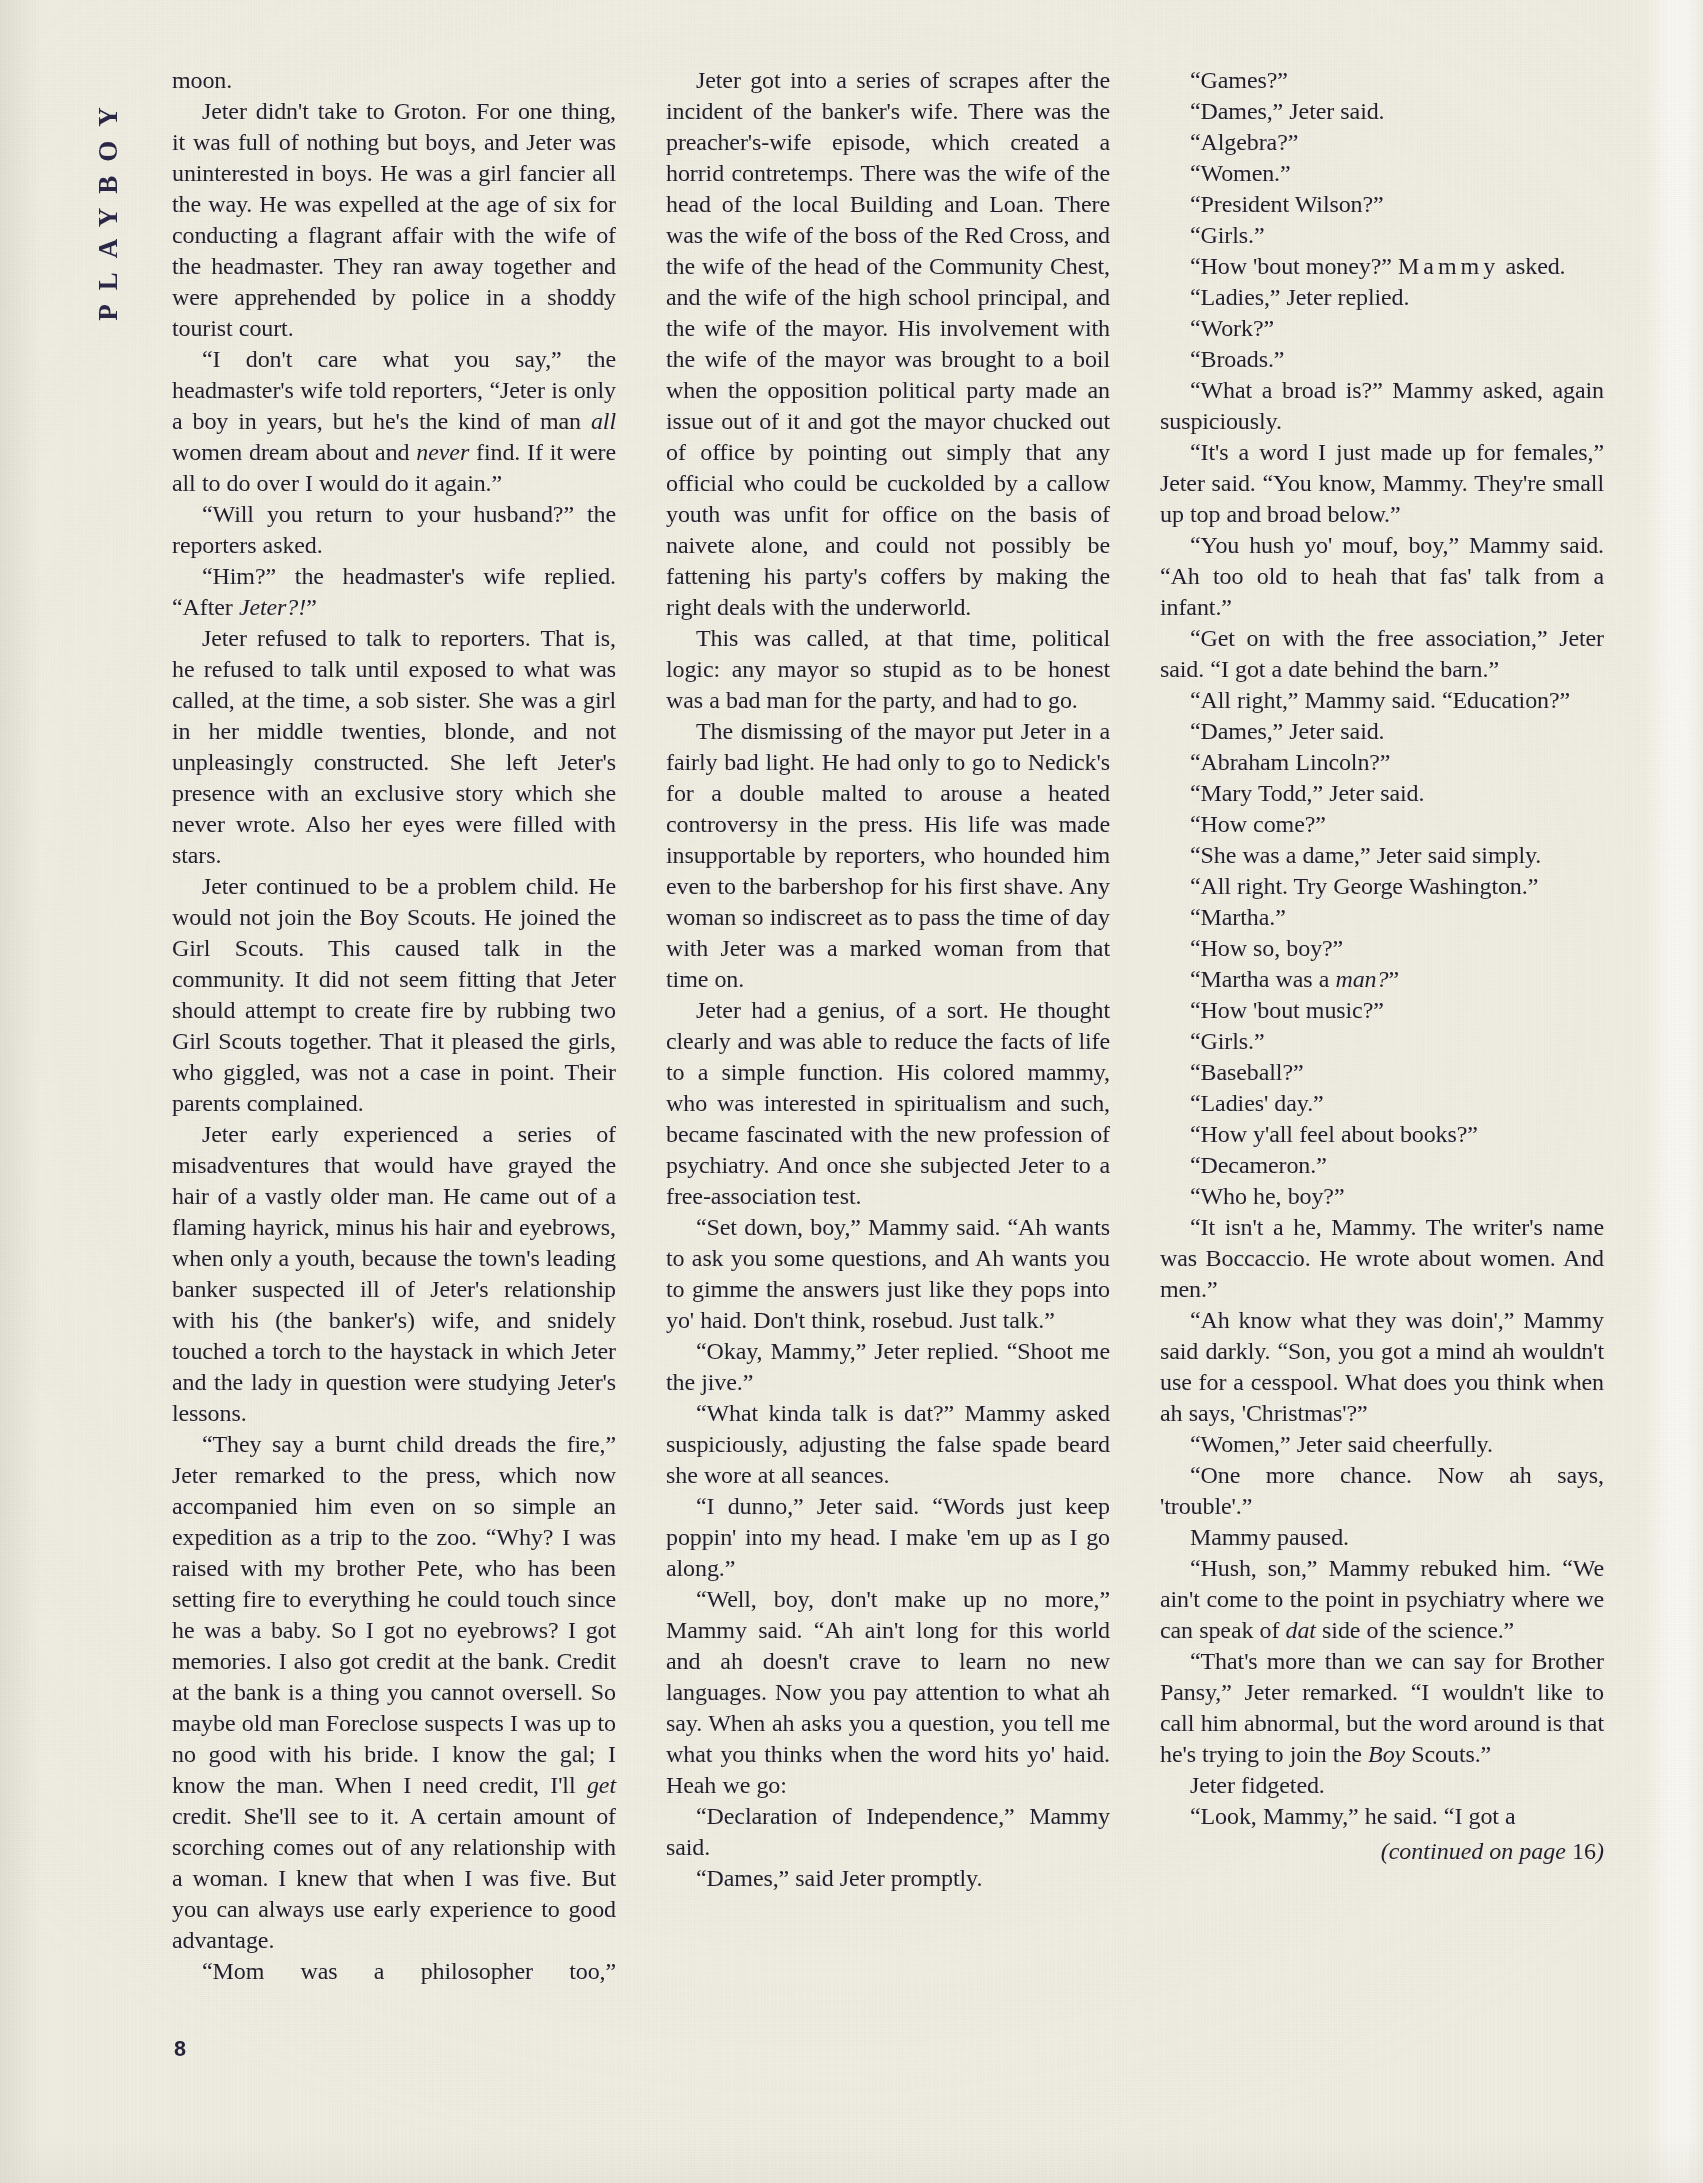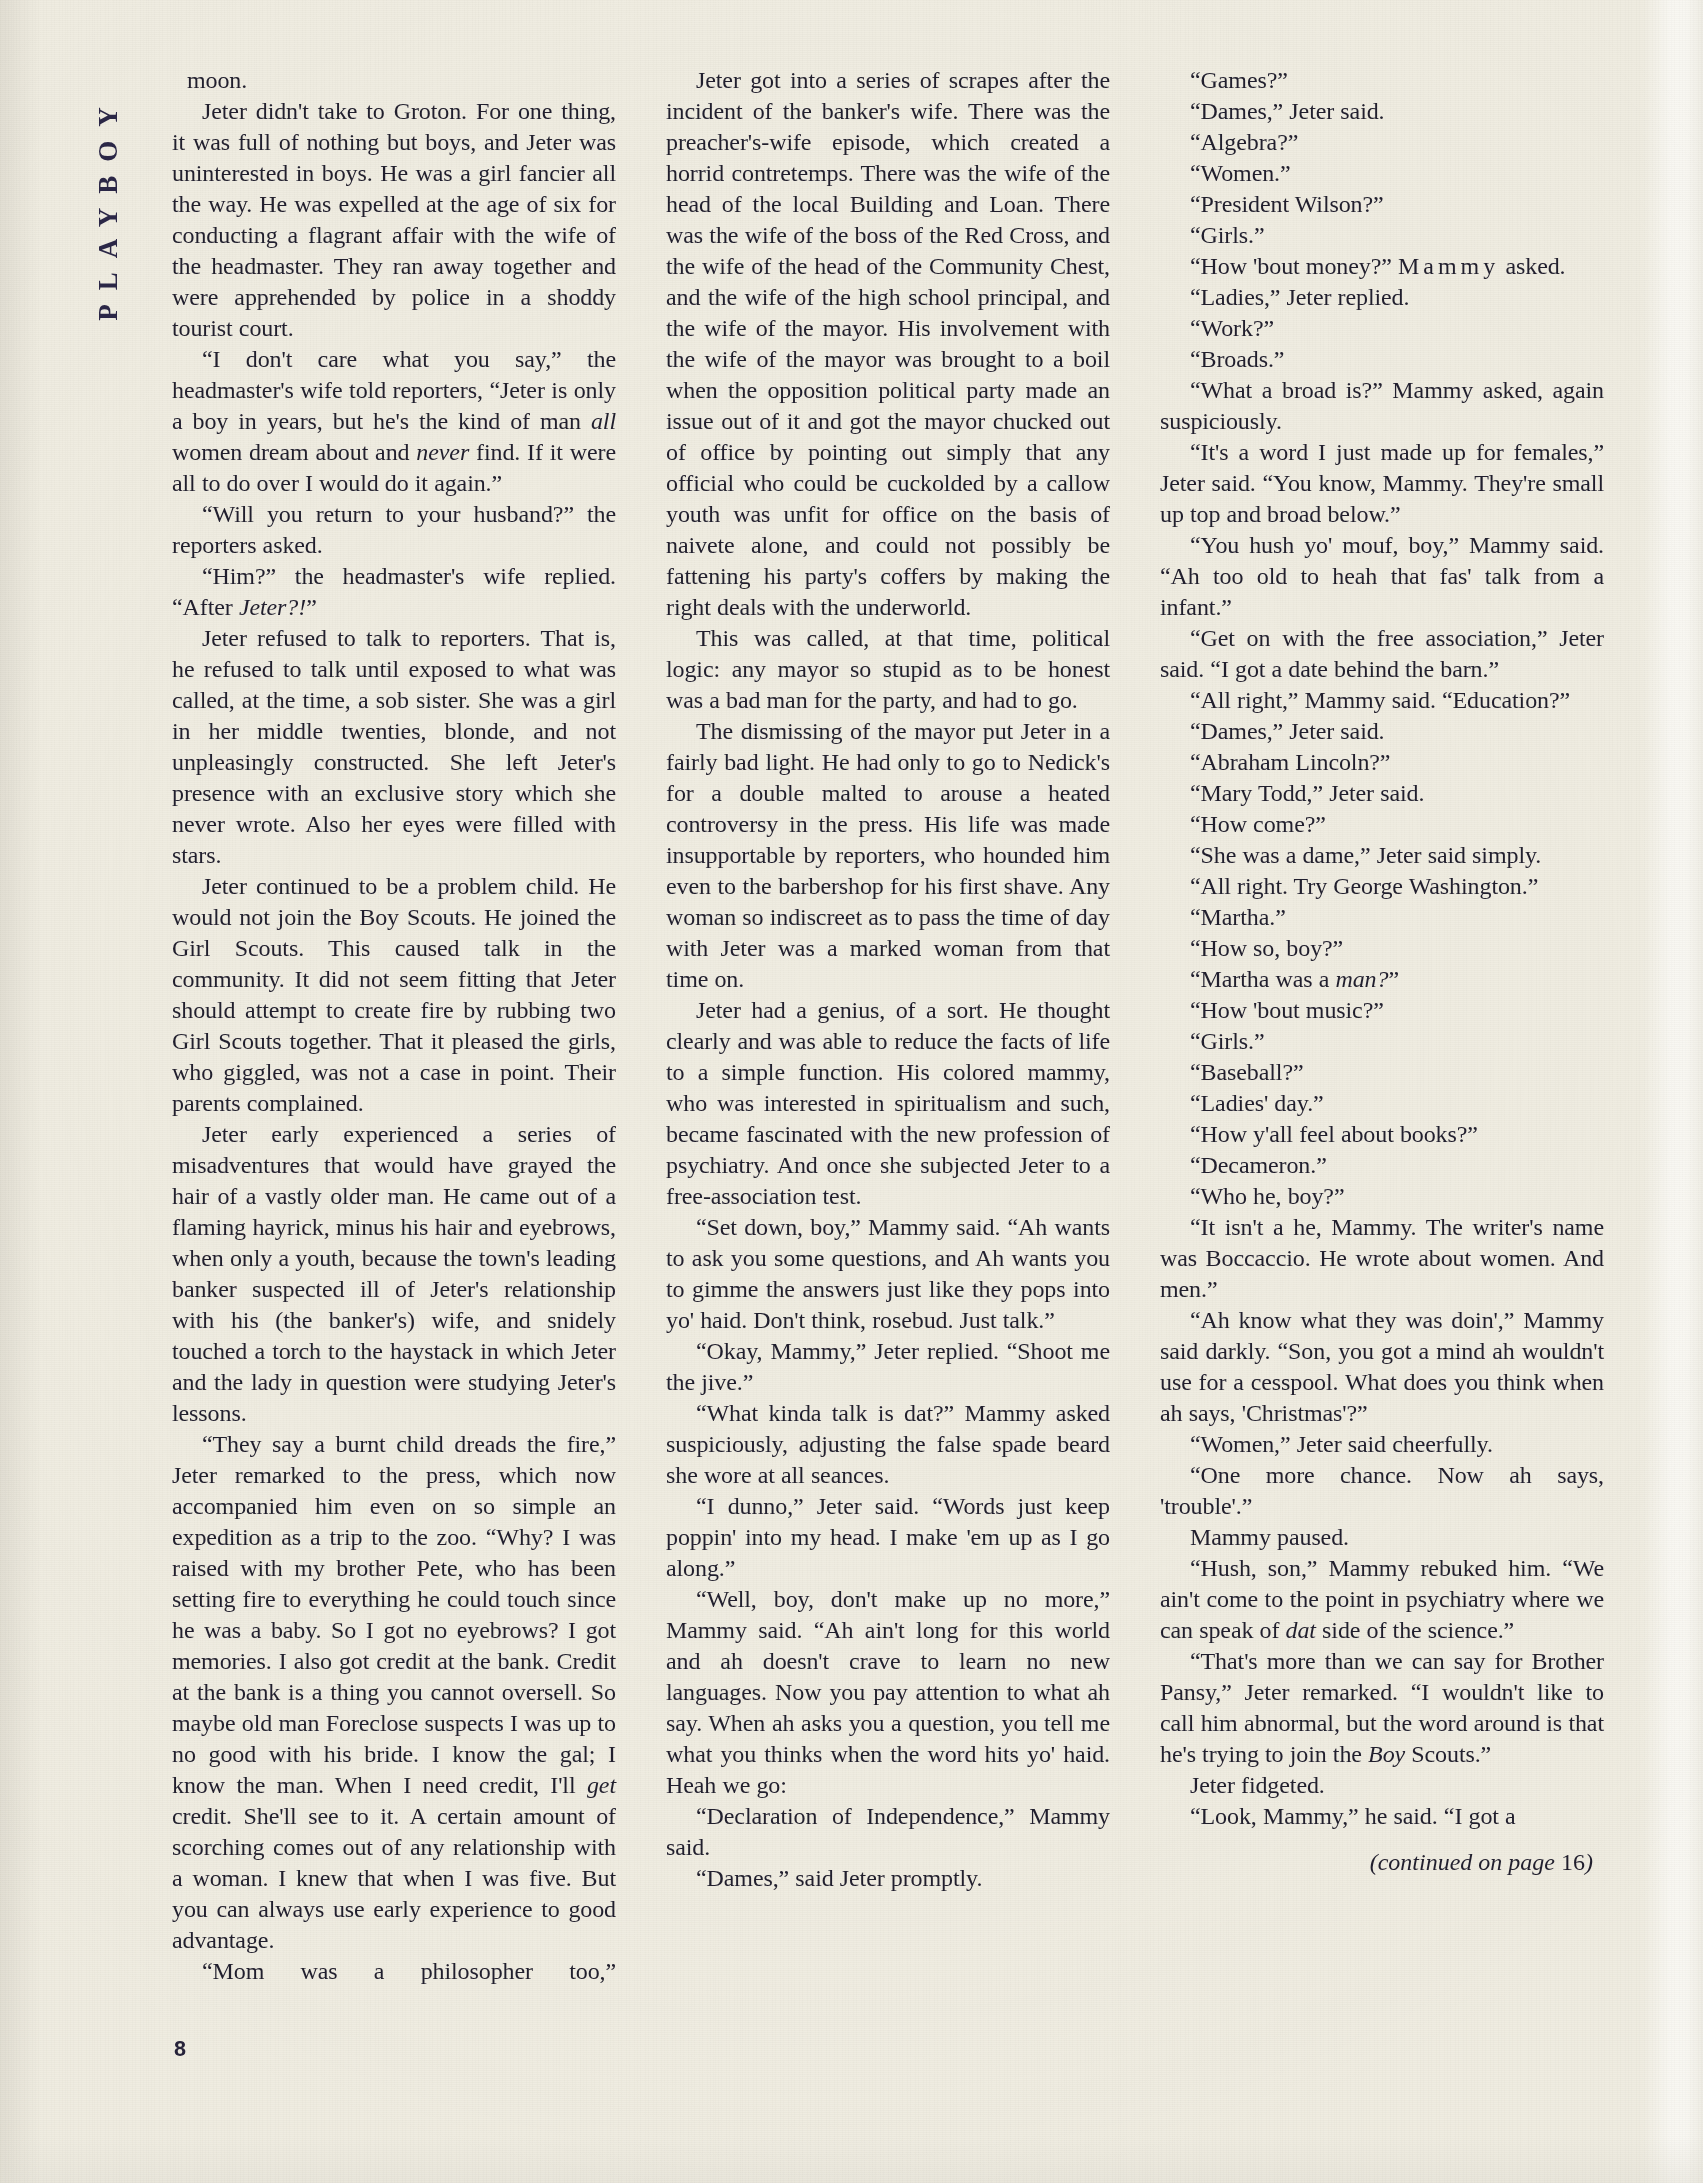--- a/index.html
+++ b/index.html
@@ -98,27 +98,27 @@
     margin: 0;
     text-align: justify;
     text-justify: inter-word;
     font-size: 24px;
     line-height: 31px;
     letter-spacing: -0.1px;
     word-spacing: 0.3px;
     hyphens: none;
   }
   .para.indent { text-indent: 30px; }
-  .para.noindent { text-indent: 0; margin-left: 15px; }
+  .para.noindent { text-indent: 0; }
   .para.flush-last { text-align-last: justify; }
   .para em { font-style: italic; font-family: Liberation Serif, serif; }
   .para .spaced { letter-spacing: 4px; }
 
   .continued-line {
-    margin: 11px;
+    margin: 0;
     text-align: right;
     font-style: italic;
     font-size: 24px;
     line-height: 31px;
     padding-top: 4px;
   }
   .continued-line .page-num { font-style: normal; }
 
   #page-folio {
     position: absolute;

